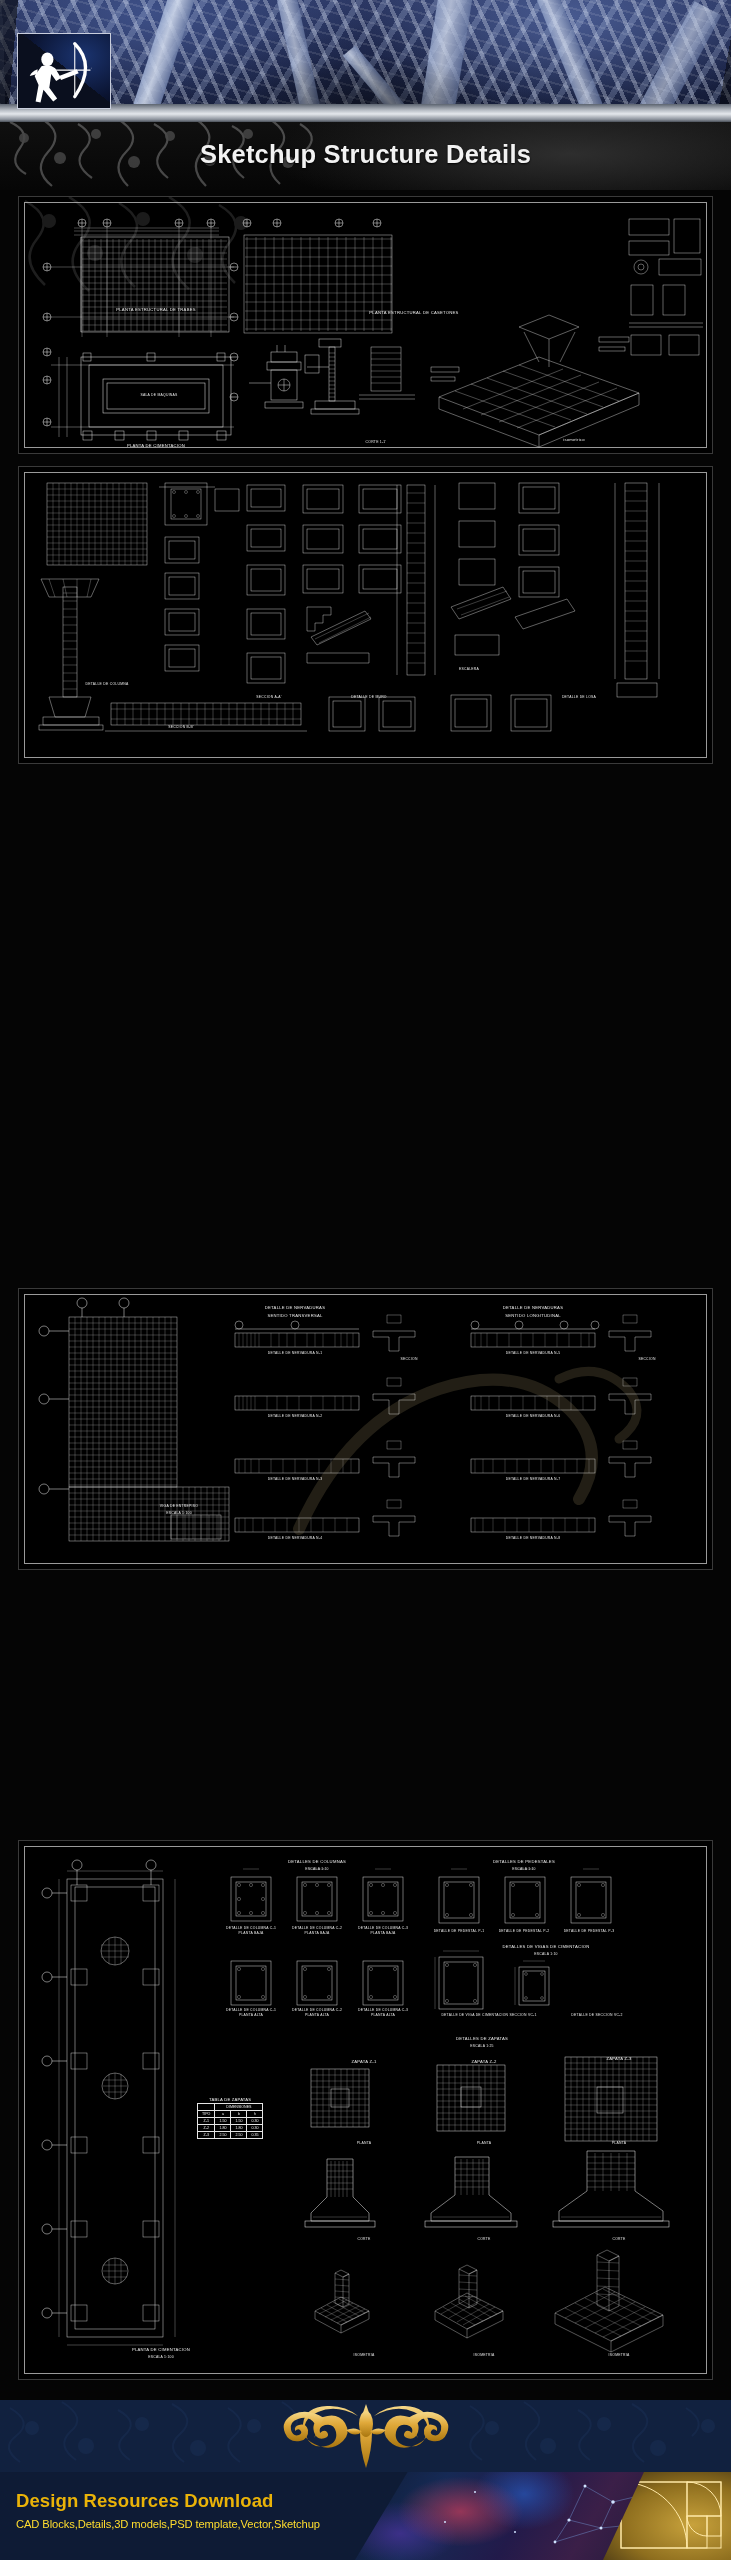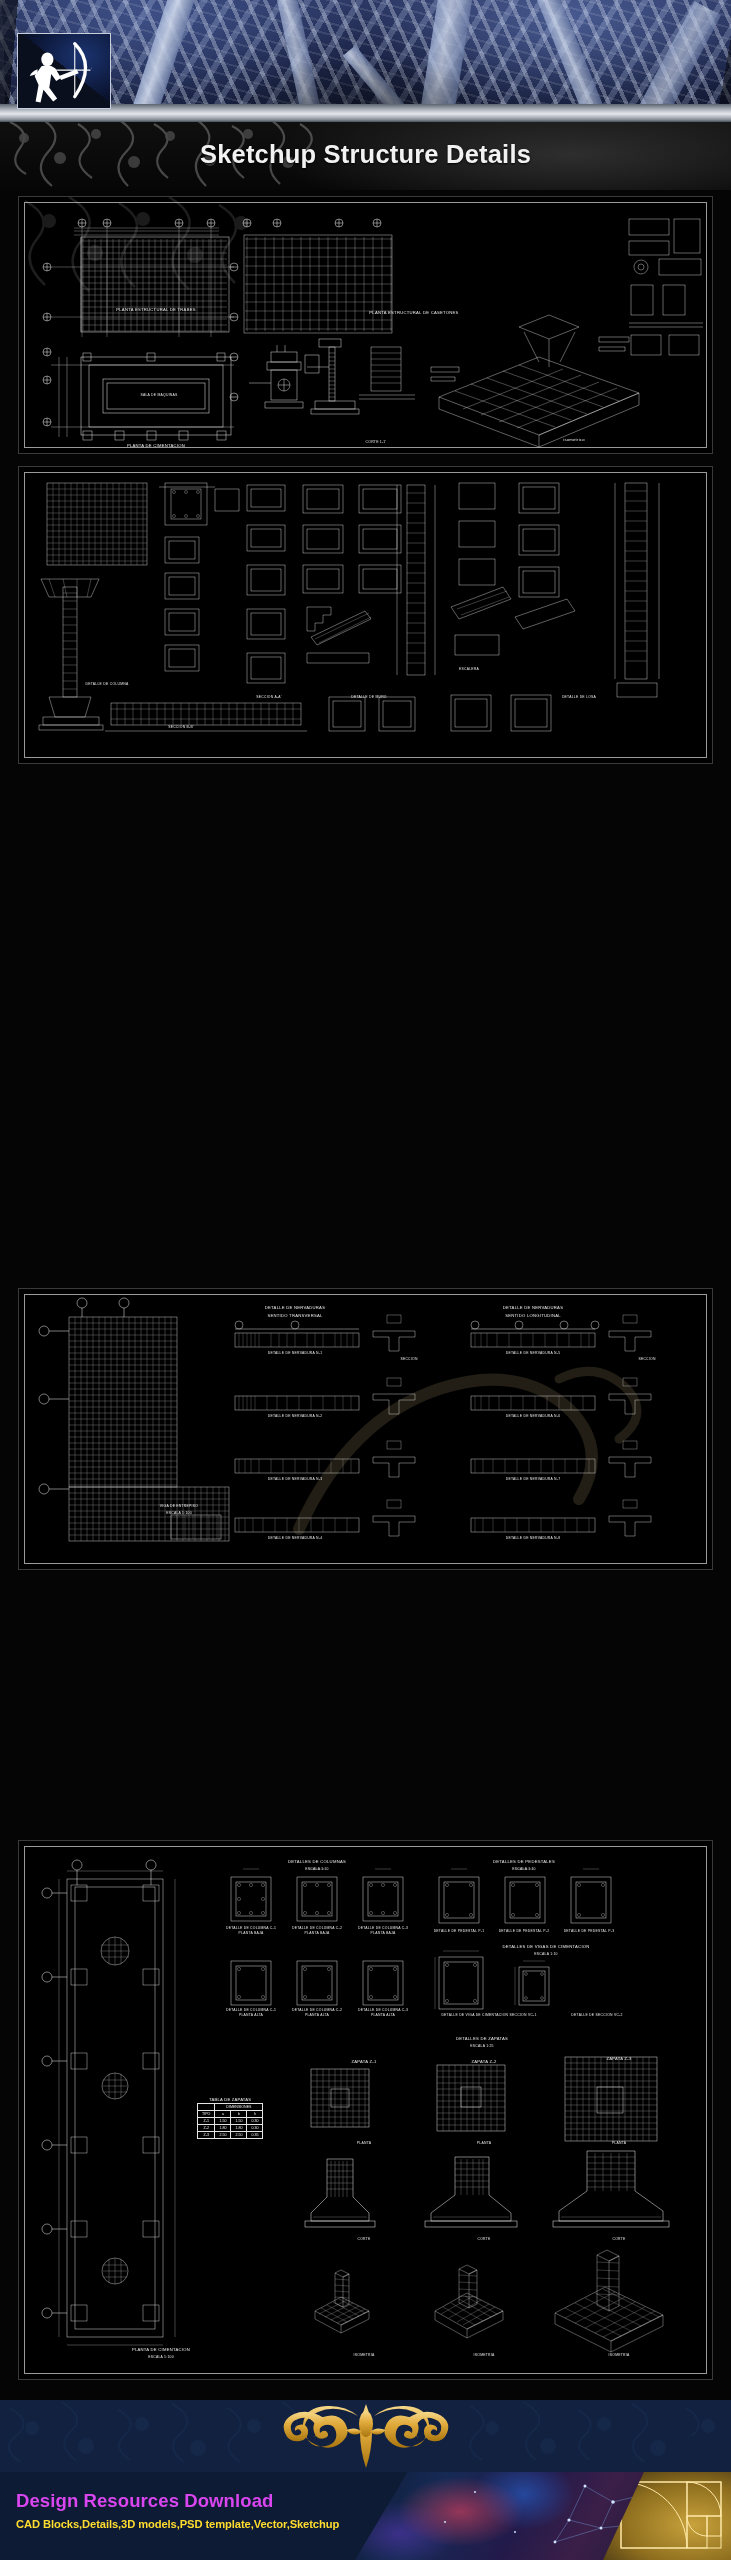--- a/index.html
+++ b/index.html
@@ -139,25 +139,25 @@
     clip-path: polygon(14% 0%, 100% 0%, 100% 100%, 0% 100%);
   }
   .golden {
     position: absolute; right: 0; top: 0; width: 128px; height: 88px;
     background: radial-gradient(ellipse at 70% 60%, #c8a23c 0%, #8e6e1e 55%, #3a2d12 100%);
     clip-path: polygon(32% 0%, 100% 0%, 100% 100%, 0% 100%);
     overflow: hidden;
   }
   .f-title {
     position: absolute; left: 16px; top: 18px;
-    color: #d946ef; font-size: 18.5px; font-weight: bold; letter-spacing: 0.1px;
+    color: #eab308; font-size: 18.5px; font-weight: bold; letter-spacing: 0.1px;
   }
   .f-sub {
     position: absolute; left: 16px; top: 46px;
-    color: #ffdd2e; font-size: 11.2px; font-weight: bold; letter-spacing: -0.1px;
+    color: #ffdd2e; font-size: 11.2px; font-weight: normal; letter-spacing: -0.1px;
   }
 </style>
 </head>
 <body>
 
 <div id="page">
 
   <div class="header-photo">
     <div class="beam" style="left:150px;top:-20px;width:26px;height:150px;transform:rotate(18deg);"></div>
     <div class="beam" style="left:290px;top:-10px;width:20px;height:140px;transform:rotate(-12deg);opacity:.7;"></div>

